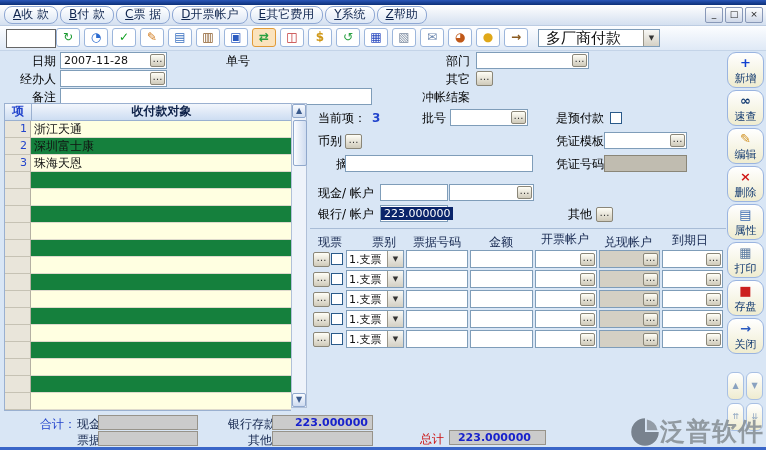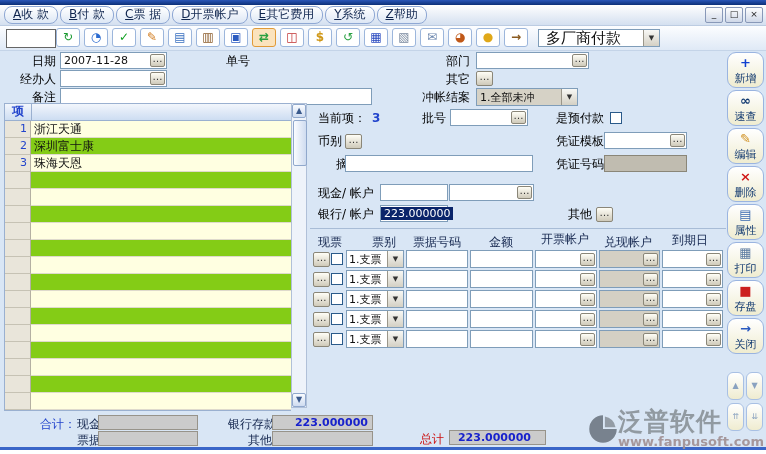--- a/index.html
+++ b/index.html
@@ -40,21 +40,21 @@
   .sel{margin-left:auto;background:#0a246a;color:#fff;padding:0 3px;font-size:11px;white-space:nowrap}
   
   .ptable{position:absolute;left:4px;top:103px;width:287px;background:#fff;border:1px solid #9ab0d0;border-right:none;box-sizing:border-box}
   .phead{display:flex;height:16px;background:linear-gradient(#f2f6fc,#cdddf2);border-bottom:1px solid #9ab0d0}
   .phead .cidx{width:26px;color:#2244cc;text-align:center;border-right:1px solid #9ab0d0;line-height:15px;font-weight:bold}
   .phead .cname{flex:1;text-align:center;color:#0c2048;line-height:15px;font-weight:bold}
   .prow{display:flex;height:17px}
   .prow .num{width:26px;background:#e9e5da;border-right:1px solid #b4b0a2;border-bottom:1px solid #c6c2b4;color:#2244cc;text-align:right;padding-right:3px;box-sizing:border-box;font-size:11px;line-height:16px;flex:none}
   .prow .nm{flex:1;border-bottom:1px solid #dedacc;padding-left:3px;line-height:16px;color:#111;font-size:12px;white-space:nowrap;overflow:hidden}
   .prow.odd .nm{background:#ffffe1}
-  .prow.even .nm{background:#84cc16}
+  .prow.even .nm{background:#15803d}
   .vscroll{position:absolute;left:291px;top:103px;width:16px;height:305px;background:#eef3fa;border:1px solid #b0c0d8;box-sizing:border-box}
   .sbtn{position:absolute;left:0px;width:14px;height:14px;background:linear-gradient(#fafcff,#cfdcf0);border:1px solid #90a8cc;border-radius:2px;font-size:8px;text-align:center;line-height:12px;color:#3a5a8c;box-sizing:border-box}
   .sthumb{position:absolute;left:1px;top:16px;width:12px;height:44px;background:linear-gradient(90deg,#fafcff,#cfdcf0);border:1px solid #90a8cc;border-radius:2px}
   .hline{position:absolute;background:#a8bcd6;height:1px}
   
   .ghead{position:absolute;height:14px;line-height:14px;color:#14264e;white-space:nowrap;font-size:12px}
   .combo{position:absolute;height:18px;background:#fff;border:1px solid #7f9db9;box-sizing:border-box;display:flex;align-items:center;font-size:11px;color:#111}
   .combo .v{flex:1;padding-left:2px;white-space:nowrap;overflow:hidden}
   .ginp{background:#d4d0c4}
   
@@ -141,28 +141,25 @@
     <span class="dots"></span>
   </div>
   <div class="lbl r" style="left:428px;top:71px;width:42px">其它</div>
   <div class="dotsbtn" style="left:476px;top:71px"></div>
 
   <div class="lbl r" style="left:14px;top:89px;width:42px">备注</div>
   <div class="inp" style="left:60px;top:88px;width:312px">
       <span class="v"></span>
     </div>
   <div class="lbl r" style="left:404px;top:89px;width:66px">冲帐结案</div>
-  <div class="combo-dis" style="left:476px;top:88px;width:102px">
-    <span class="v">1.全部未冲</span>
-    <span class="dd-btn"></span>
-  </div>
 
   <div class="ptable">
     <div class="phead">
       <div class="cidx">项</div>
+      <div class="cname">收付款对象</div>
     </div>
     <div class="prow odd">
         <div class="num">1</div>
         <div class="nm">浙江天通</div>
       </div>
     <div class="prow even">
         <div class="num">2</div>
         <div class="nm">深圳富士康</div>
       </div>
     <div class="prow odd">
@@ -405,16 +402,15 @@
   <div class="navbtn" style="left:727px;top:403px">⇈</div>
   <div class="navbtn" style="left:746px;top:403px">⇊</div>
 
   <div class="wm">
     <svg width="30" height="32" viewBox="0 0 24 24">
       <path d="M12 1 A 11 11 0 1 0 23 12 L 12 12 Z" fill="#6e7883"></path>
       <path d="M13.5 2 A 10 10 0 0 1 22 10.5 L 13.5 10.5 Z" fill="#8c959e"></path>
     </svg>
     <div class="txtcol">
       <div class="brand">泛普软件</div>
-      <div class="url">www.fanpusoft.com</div>
     </div>
   </div>
 </div>
 
 </body></html>

